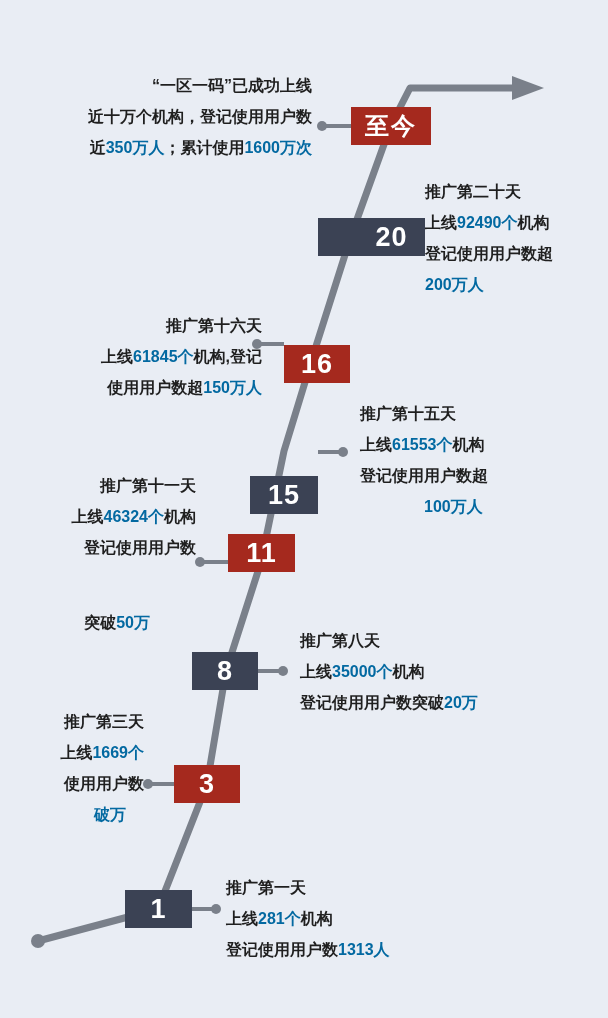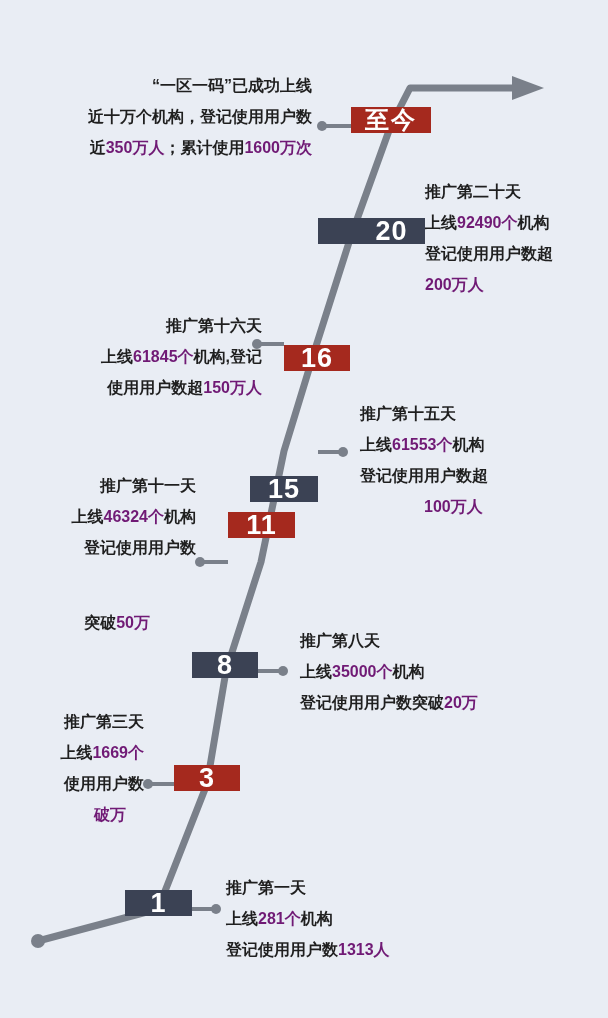--- a/index.html
+++ b/index.html
@@ -10,21 +10,21 @@
   #stage{
     position:relative;
     width:608px;
     height:1018px;
     background:#e9edf4;
     overflow:hidden;
   }
   svg.layer{position:absolute;left:0;top:0;z-index:1;}
   .box{
     position:absolute;
-    height:26px;
+    height:38px;
     display:flex;
     align-items:center;
     justify-content:center;
     color:#ffffff;
     font-weight:700;
     z-index:3;
     letter-spacing:1px;
   }
   .box.navy{background:#3b4254;}
   .box.red{background:#a5291e;}
@@ -33,21 +33,21 @@
   .note{
     position:absolute;
     z-index:2;
     font-size:16px;
     font-weight:700;
     color:#1f1f1f;
     line-height:31px;
     white-space:nowrap;
   }
   .note.ta-r{text-align:right;}
-  .r{color:#701a75;}
+  .r{color:#0369a1;}
   .ind-l{padding-left:64px;}
   .ind-r{padding-right:46px;margin-top:44px;}
   .ind-r2{padding-right:18px;}
 </style>
 </head>
 <body>
 
 <div id="stage">
 
   <svg class="layer" width="608" height="1018" viewBox="0 0 608 1018">
@@ -79,21 +79,21 @@
 
   <div class="box navy" style="left:125px;top:890px;width:67px;">
     <span class="num">1</span>
   </div>
   <div class="box red" style="left:174px;top:765px;width:66px;">
     <span class="num">3</span>
   </div>
   <div class="box navy" style="left:192px;top:652px;width:66px;">
     <span class="num">8</span>
   </div>
-  <div class="box red" style="left:228px;top:512px;width:67px;">
+  <div class="box red" style="left:228px;top:534px;width:67px;">
     <span class="num">11</span>
   </div>
   <div class="box navy" style="left:250px;top:433px;width:68px;margin-top:43px;">
     <span class="num">15</span>
   </div>
   <div class="box red" style="left:284px;top:325px;width:66px;margin-top:20px;">
     <span class="num">16</span>
   </div>
   <div class="box navy" style="left:318px;top:218px;width:67px;padding-left:40px;">
     <span class="num">20</span>

